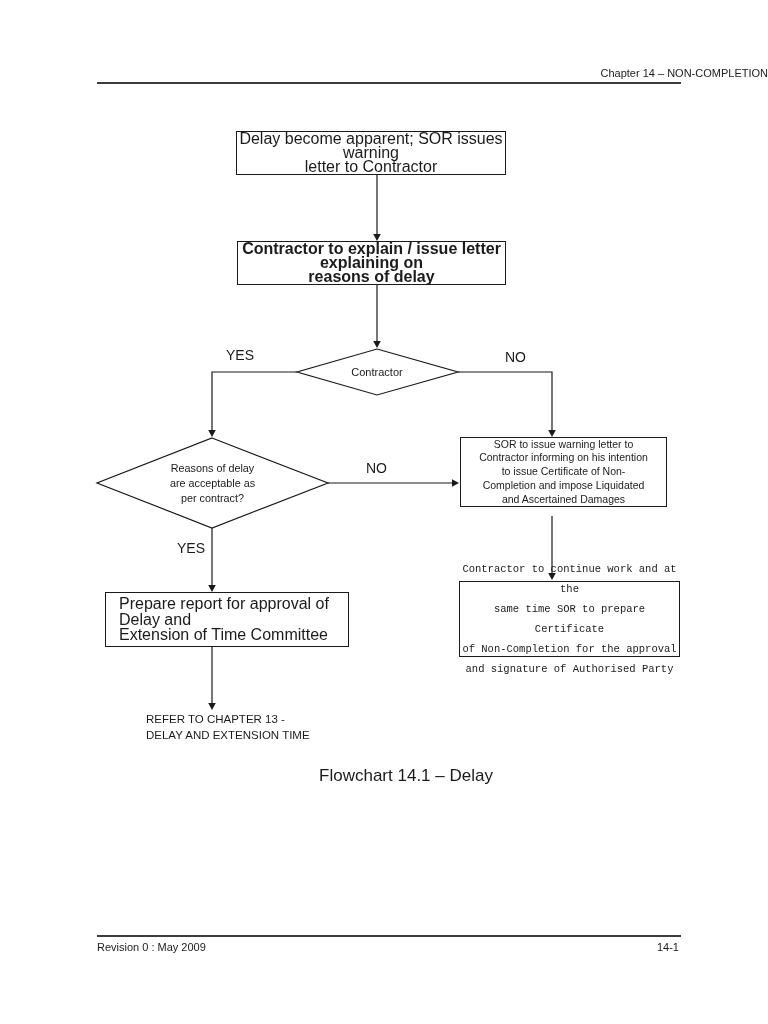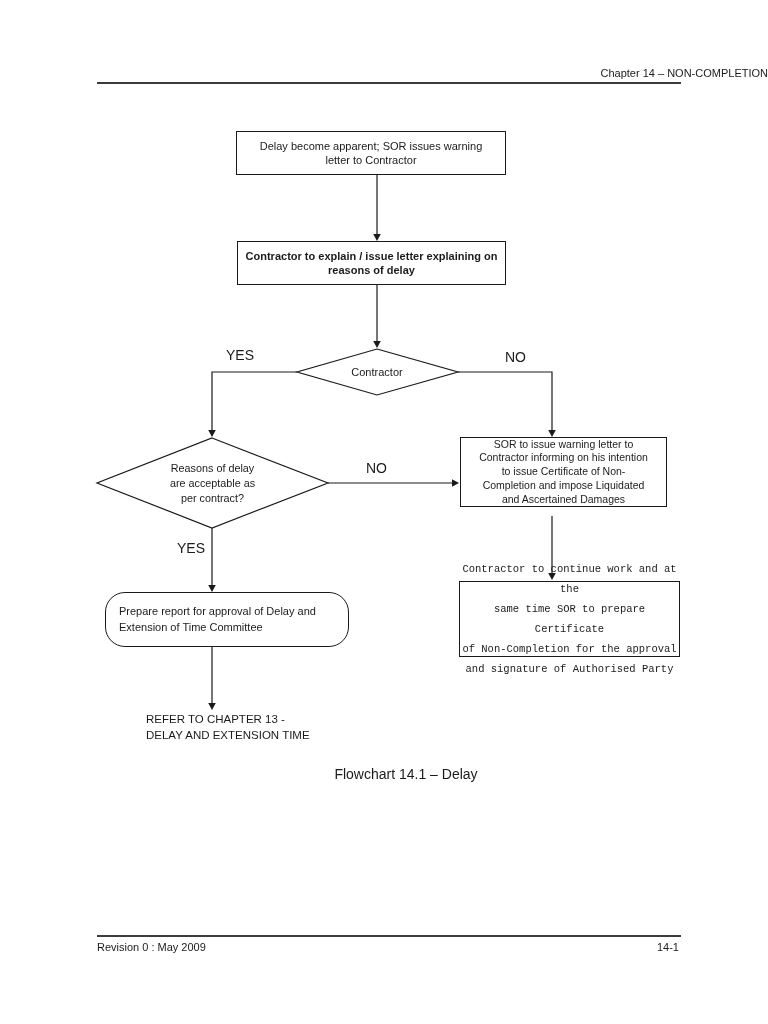--- a/index.html
+++ b/index.html
@@ -9,33 +9,33 @@
     font-family:"Liberation Sans", sans-serif;
     color:#1b1b1b;
   }
   .abs { position:absolute; }
   .rule { background:#3c3c3c; height:1.6px; }
   .page-title { left:0; right:0; top:67px; text-align:right; font-size:11px; }
   #flow-svg { left:0; top:0; z-index:1; }
   .node {
     background:#ffffff; border:1.4px solid #1a1a1a; z-index:2;
     display:flex; align-items:center; justify-content:center;
-    text-align:center; font-size:11px; line-height:14px; white-space:pre-line;
+    text-align:center; font-size:16px; line-height:14px; white-space:pre-line;
   }
   .dlabel {
     z-index:2; display:flex; align-items:center; justify-content:center;
     text-align:center; font-size:11px; line-height:15px; white-space:pre-line;
     background:transparent;
   }
   .small { font-size:10.5px; line-height:13.8px; }
   .mid   { font-size:10.5px; line-height:20px;font-family:Liberation Mono, monospace; }
-  .left-align { justify-content:flex-start; text-align:left; padding-left:13px; padding-right:8px;border-radius:20px; }
+  .left-align { justify-content:flex-start; text-align:left; padding-left:13px; padding-right:8px; }
   .edge-label { z-index:2; font-size:14px; }
   .refer { left:110px; top:712px; font-size:11.5px; line-height:15.5px; white-space:pre-line; z-index:2;margin-left:36px; }
-  .caption { left:16px; right:0; top:766px; text-align:center; font-size:14px;margin-left:28px; }
+  .caption { left:16px; right:0; top:766px; text-align:center; font-size:17px;margin-left:28px; }
   .footer-text { top:941px; font-size:11px; }
 </style>
 </head>
 <body>
 
 <div class="abs page-title">Chapter 14 – NON-COMPLETION</div>
 <div class="abs rule" style="left:97px; top:82px; width:584px;"></div>
 
 <svg id="flow-svg" class="abs" width="768" height="1024" viewBox="0 0 768 1024">
   <g stroke="#1a1a1a" stroke-width="1.2" fill="none">

